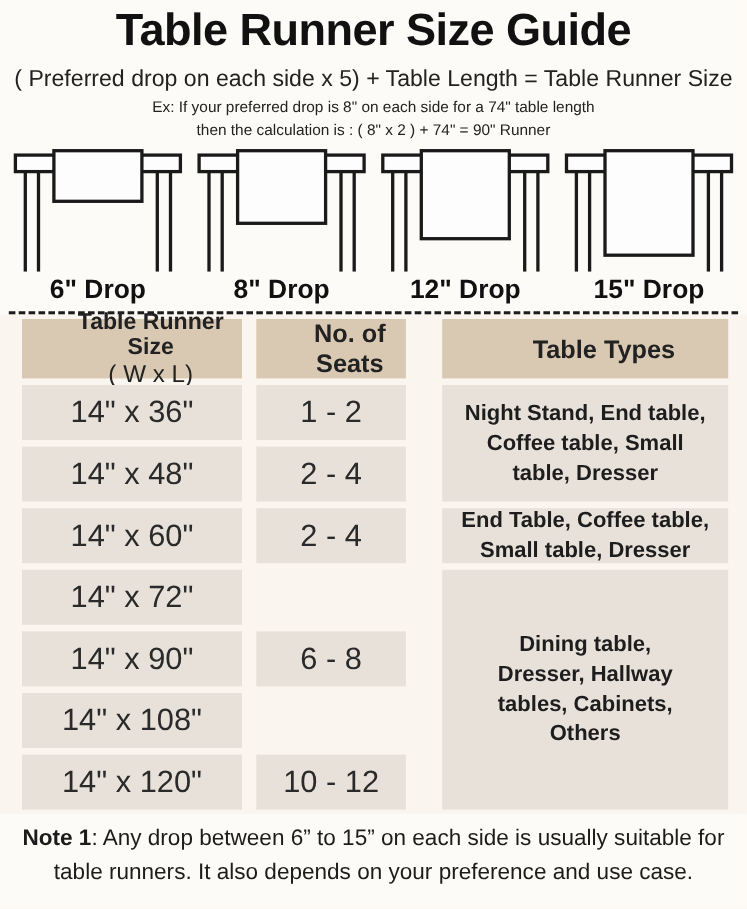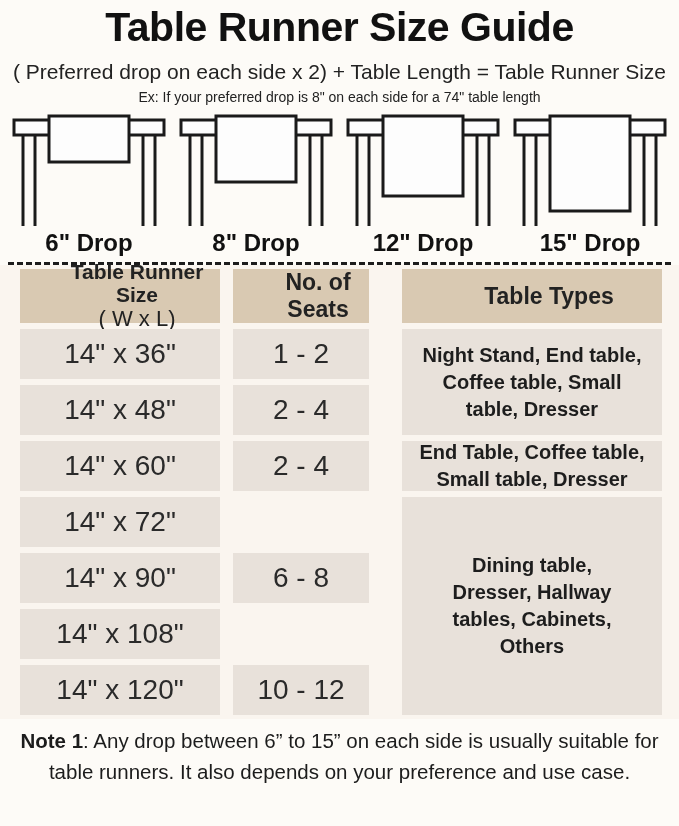--- a/index.html
+++ b/index.html
@@ -96,22 +96,23 @@
   }
   .notes p{margin:0 0 5px;line-height:1.5;}
   .notes strong{font-weight:bold;}
 </style>
 </head>
 <body>
 
 <div class="page">
 
   <h1 class="title">Table Runner Size Guide</h1>
-  <p class="formula">( Preferred drop on each side x 2) + Table Length = Table Runner Size</p>
+  <p class="formula">( Preferred drop on each side x 5) + Table Length = Table Runner Size</p>
   <p class="example">Ex: If your preferred drop is 8" on each side for a 74" table length</p>
+  <p class="example">then the calculation is : ( 8" x 2 ) + 74" = 90" Runner</p>
 
   <div class="illos">
 
     <figure class="illo">
       <svg width="166" height="112" viewBox="0 0 166 112">
         <rect x="8" y="6" width="150" height="15" fill="#fdfdfd" stroke="#1a1a1a" stroke-width="3"></rect>
         <line x1="17" y1="21" x2="17" y2="112" stroke="#1a1a1a" stroke-width="3"></line>
         <line x1="29" y1="21" x2="29" y2="112" stroke="#1a1a1a" stroke-width="3"></line>
         <line x1="137" y1="21" x2="137" y2="112" stroke="#1a1a1a" stroke-width="3"></line>
         <line x1="149" y1="21" x2="149" y2="112" stroke="#1a1a1a" stroke-width="3"></line>

